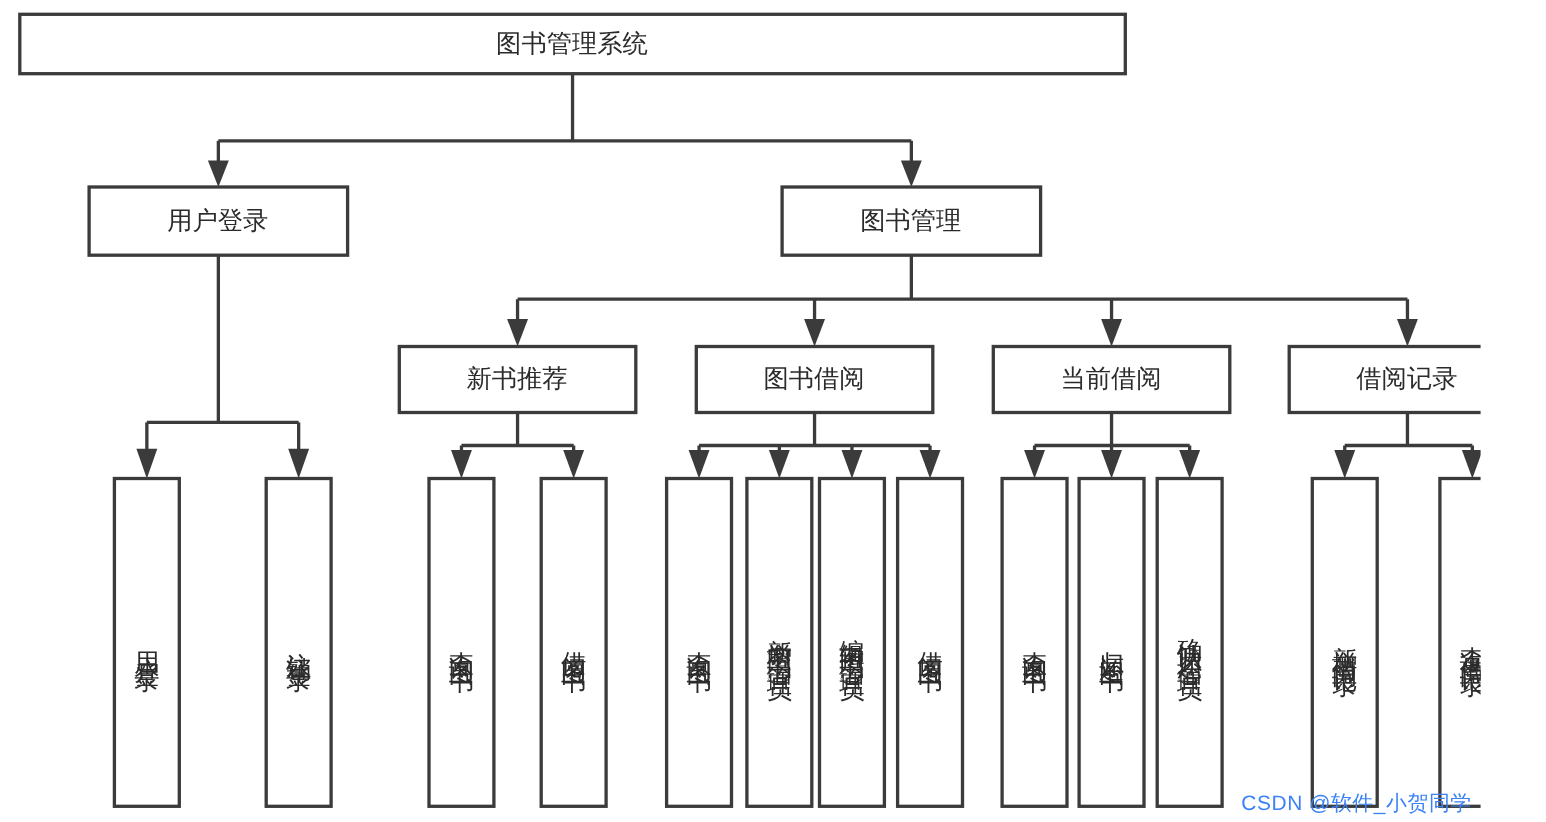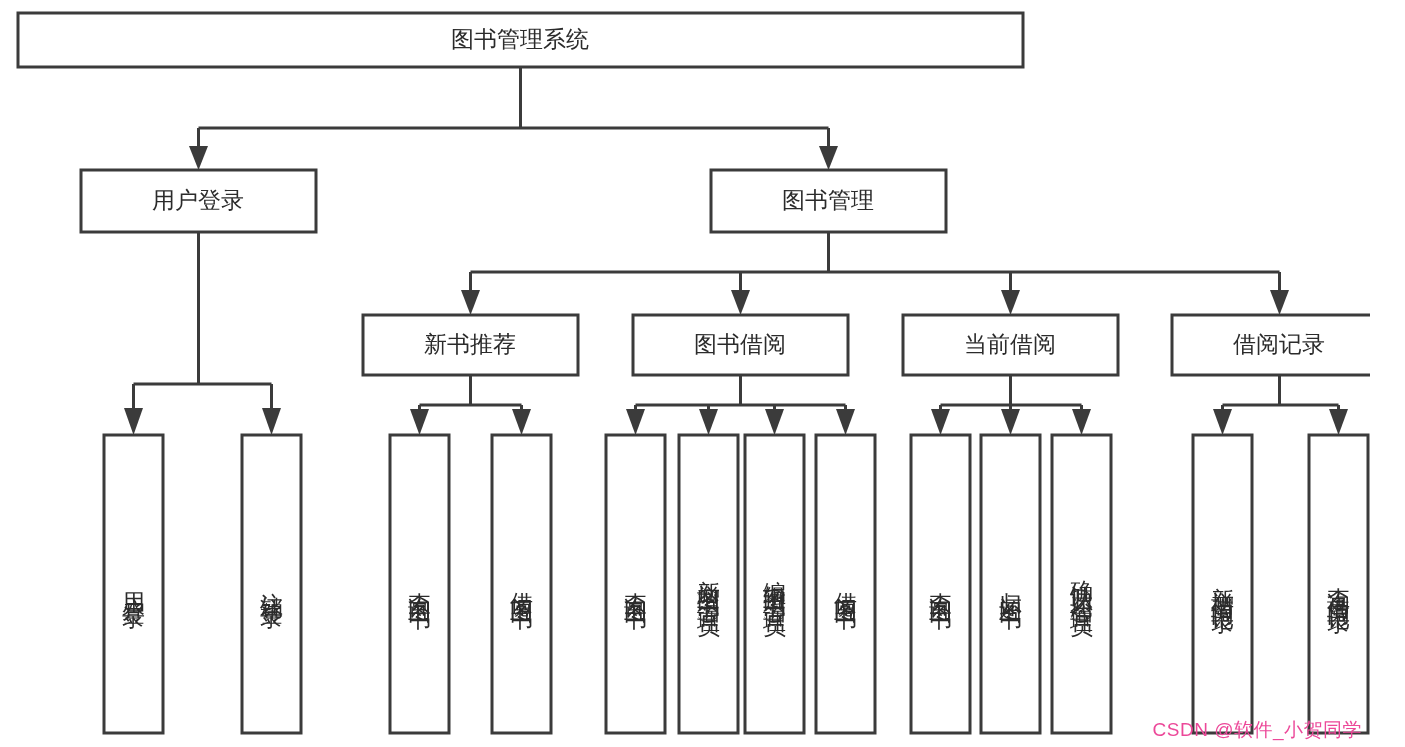--- a/index.html
+++ b/index.html
@@ -9,21 +9,20 @@
   }
   body {
     font-family: "Liberation Sans", "DejaVu Sans", sans-serif;
   }
   #diagram-root {
     position: relative;
     width: 1346px;
     height: 747px;
     background: #ffffff;
     overflow: hidden;
-    padding-left: 24px;
   }
   svg.flow {
     position: absolute;
     top: 0;
     left: 0;
     width: 1405px;
     height: 747px;
     display: block;
   }
   .node-box {
@@ -64,21 +63,21 @@
     align-items: center;
     justify-content: center;
     pointer-events: none;
   }
   .watermark {
     position: absolute;
     right: 8px;
     bottom: 4px;
     font-family: "Liberation Sans", "DejaVu Sans", sans-serif;
     font-size: 19px;
-    color: #ec4899;
+    color: #3b82f6;
     white-space: nowrap;
     letter-spacing: 0.5px;
   }
 </style>
 </head>
 <body>
 
 <div id="diagram-root">
 
   <svg class="flow" viewBox="0 0 1405 747">

